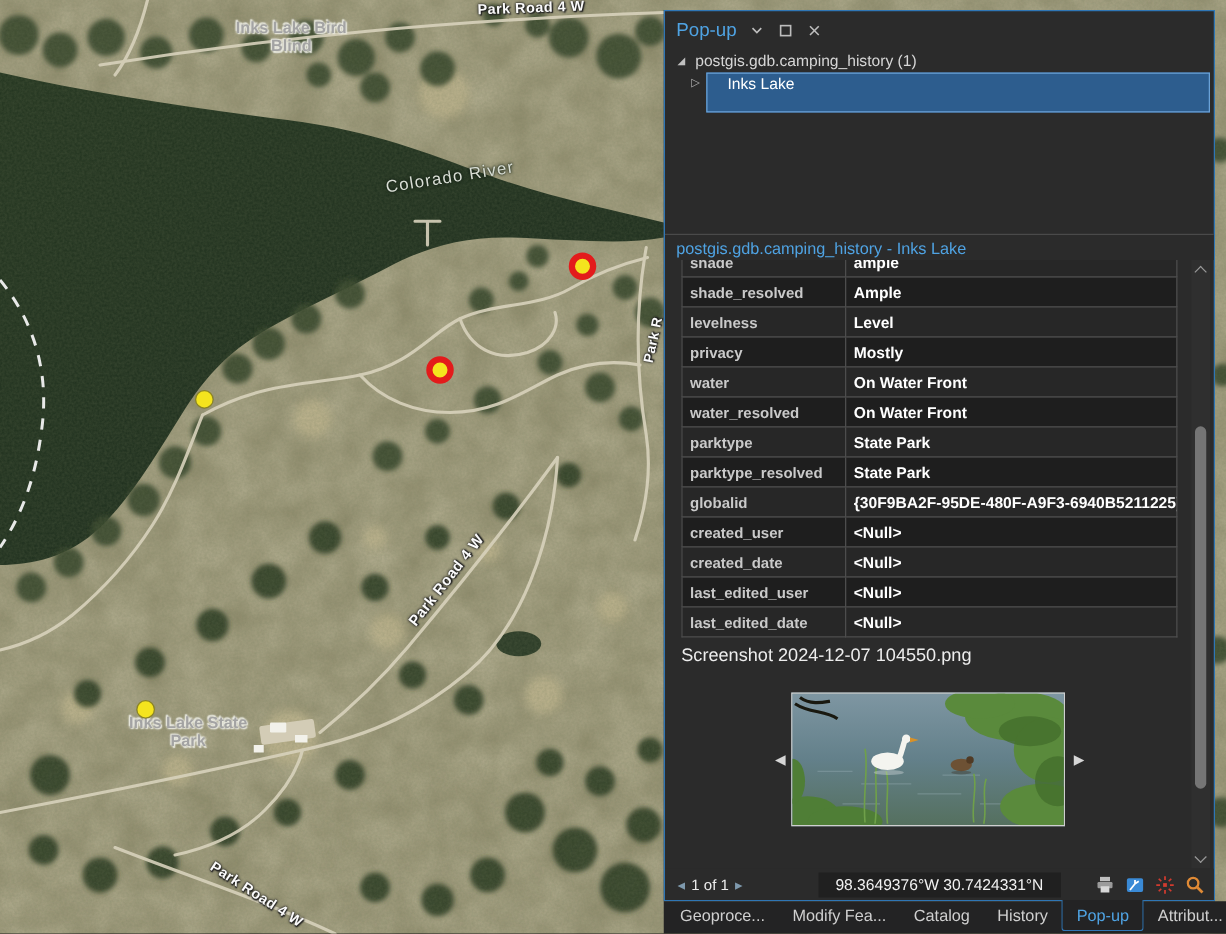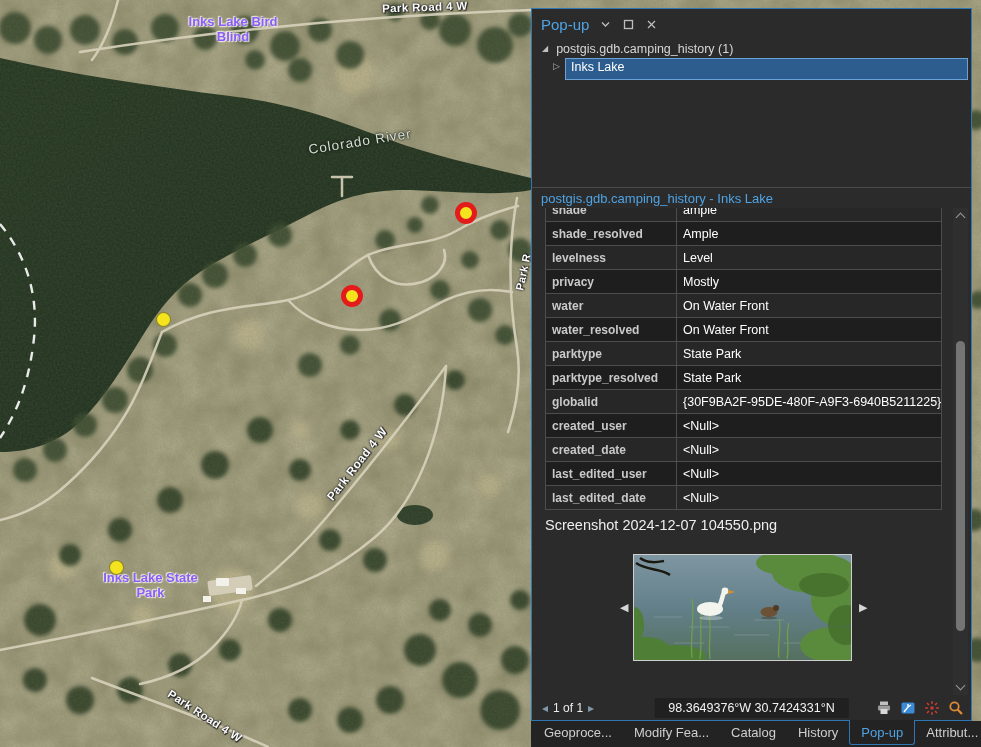--- a/index.html
+++ b/index.html
@@ -3,21 +3,21 @@
 <meta charset="utf-8">
 <style>
   html,body{margin:0;padding:0;background:#111;}
   .stage{position:relative;width:981px;height:747px;overflow:hidden;
          font-family:"Liberation Sans",sans-serif;background:#1e1e1e;}
 
   
   .map{position:absolute;left:0;top:0;width:981px;height:747px;z-index:0;}
   .map-label{position:absolute;z-index:2;white-space:nowrap;pointer-events:none;}
   .map-label span{display:block;text-align:center;}
-  .lbl-dark{color:#8b5cf6;font-weight:bold;font-size:13px;
+  .lbl-dark{color:#a3a3a3;font-weight:bold;font-size:13px;
     text-shadow:0 0 2px #e9e9e0,0 0 2px #e9e9e0,1px 1px 1px #e9e9e0,-1px -1px 1px #e9e9e0;}
   .lbl-road{color:#fbfbfb;font-weight:bold;font-size:11.5px;letter-spacing:.4px;
     text-shadow:0 0 2px #222,0 0 2px #222,1px 1px 1px #222;}
   .lbl-bird{left:143px;top:14px;width:180px;}
   .lbl-road-top{left:382px;top:1px;transform:rotate(-2deg);}
   .lbl-river{left:308px;top:134px;transform:rotate(-9deg);color:#d9ded5;font-size:13.5px;
     letter-spacing:1px;text-shadow:0 0 3px #142015,0 0 2px #142015;}
   .lbl-road-mid{left:357px;top:464px;transform:translate(-50%,-50%) rotate(-52deg);font-size:12px;}
   .lbl-park{left:78px;top:570px;width:145px;}
   .lbl-road-bottom{left:205px;top:716px;transform:translate(-50%,-50%) rotate(33deg);}
@@ -31,35 +31,35 @@
   .popup header{position:absolute;left:0;right:0;top:0;height:30px;display:flex;
          align-items:center;padding:0 9px;box-sizing:border-box;}
   .popup-title{font-size:15px;color:#4fa3e3;}
   .winbtn{margin-left:11px;width:12px;height:12px;display:inline-flex;align-items:center;}
   .winbtn:first-of-type{margin-left:auto;}
 
   .tree-root{position:absolute;left:10px;top:33px;display:flex;gap:8px;align-items:center;
          font-size:12.5px;color:#d6d6d6;}
   .expander{color:#c0c0c0;font-size:8px;line-height:1;}
   .expander.child{position:absolute;left:21px;top:53px;font-size:9px;color:#b0b0b0;}
-  .tree-selected{position:absolute;left:33px;top:49px;right:3px;height:22px;box-sizing:border-box;
+  .tree-selected{position:absolute;left:33px;top:49px;right:3px;height:32px;box-sizing:border-box;
          background:#2d5d8e;border:1px solid #6aa2d8;color:#fff;font-size:12.5px;
-         line-height:16px;padding-left:5px;}
+         line-height:16px;padding-left:16px;}
 
   .section-header{position:absolute;left:0;right:0;top:178px;height:21px;line-height:21px;
          padding-left:9px;color:#4fa3e3;font-size:13px;border-top:1px solid #4a4a4a;
          background:#2b2b2b;box-sizing:border-box;}
 
   .attr-viewport{position:absolute;left:13px;top:199px;width:399px;height:303px;overflow:hidden;}
   .attr-viewport table{border-collapse:collapse;margin-top:-11px;width:397px;table-layout:fixed;
          border:1px solid #5a5a5a;}
   .attr-viewport td{border:1px solid #4d4d4d;height:23px;padding:0 6px;font-size:12px;
          overflow:hidden;white-space:nowrap;}
   td.f{width:118px;color:#c9c9c9;font-weight:bold;}
-  td.v{color:#ffffff;font-weight:normal;font-size:12.5px;}
+  td.v{color:#ffffff;font-weight:bold;font-size:12.5px;}
   .attr-viewport tr:nth-child(odd){background:#272727;}
   .attr-viewport tr:nth-child(even){background:#1e1e1e;}
 
   .filename{position:absolute;left:13px;top:508px;font-size:14.5px;color:#ededed;}
 
   .attachment{position:absolute;left:101px;top:545px;width:219px;height:107px;
          border:1px solid #cfcfcf;box-sizing:border-box;background:#63808a;}
   .attachment svg{display:block;width:100%;height:100%;}
   .att-arrow{position:absolute;top:592px;font-size:11px;color:#d6d6d6;z-index:11;}
   .att-arrow.prev{left:88px;}

